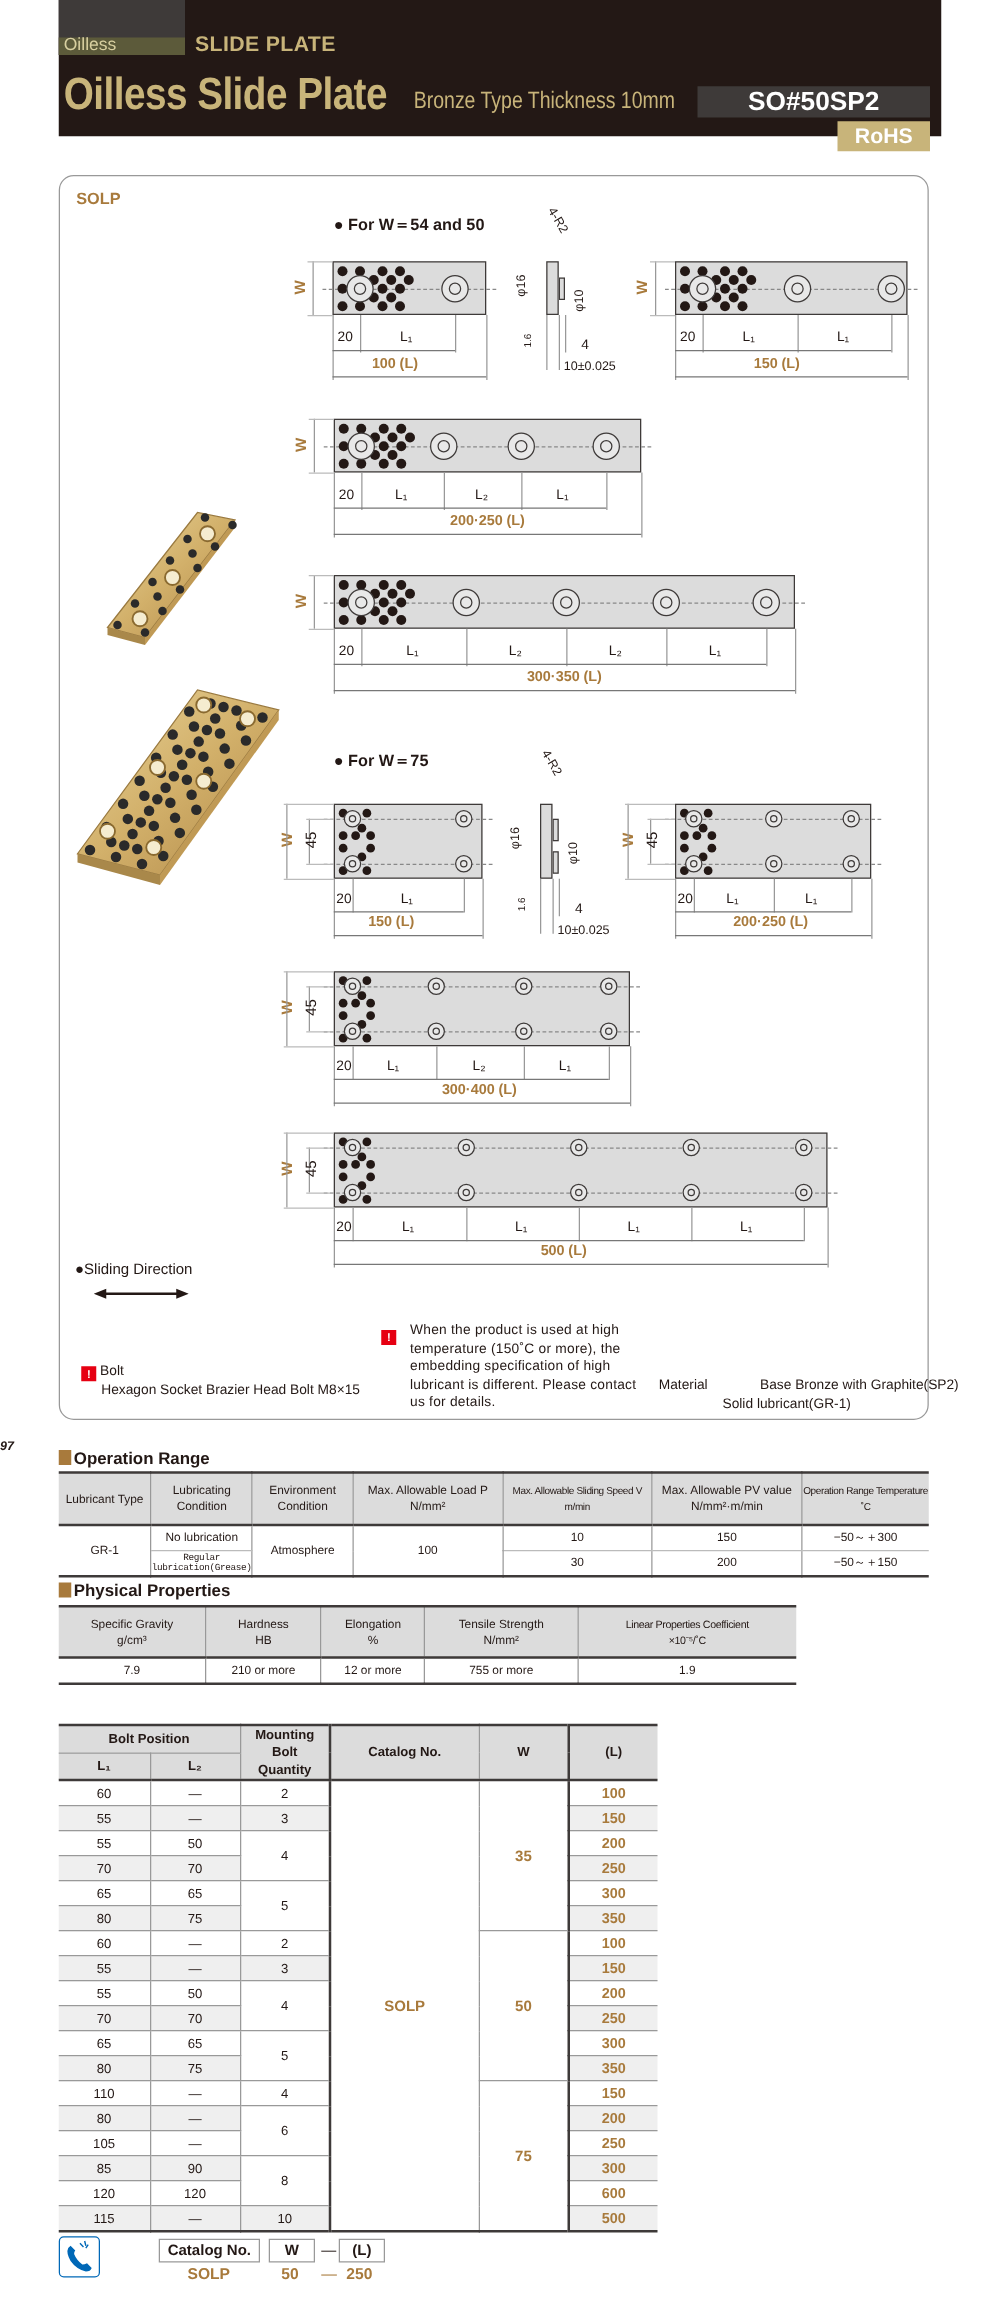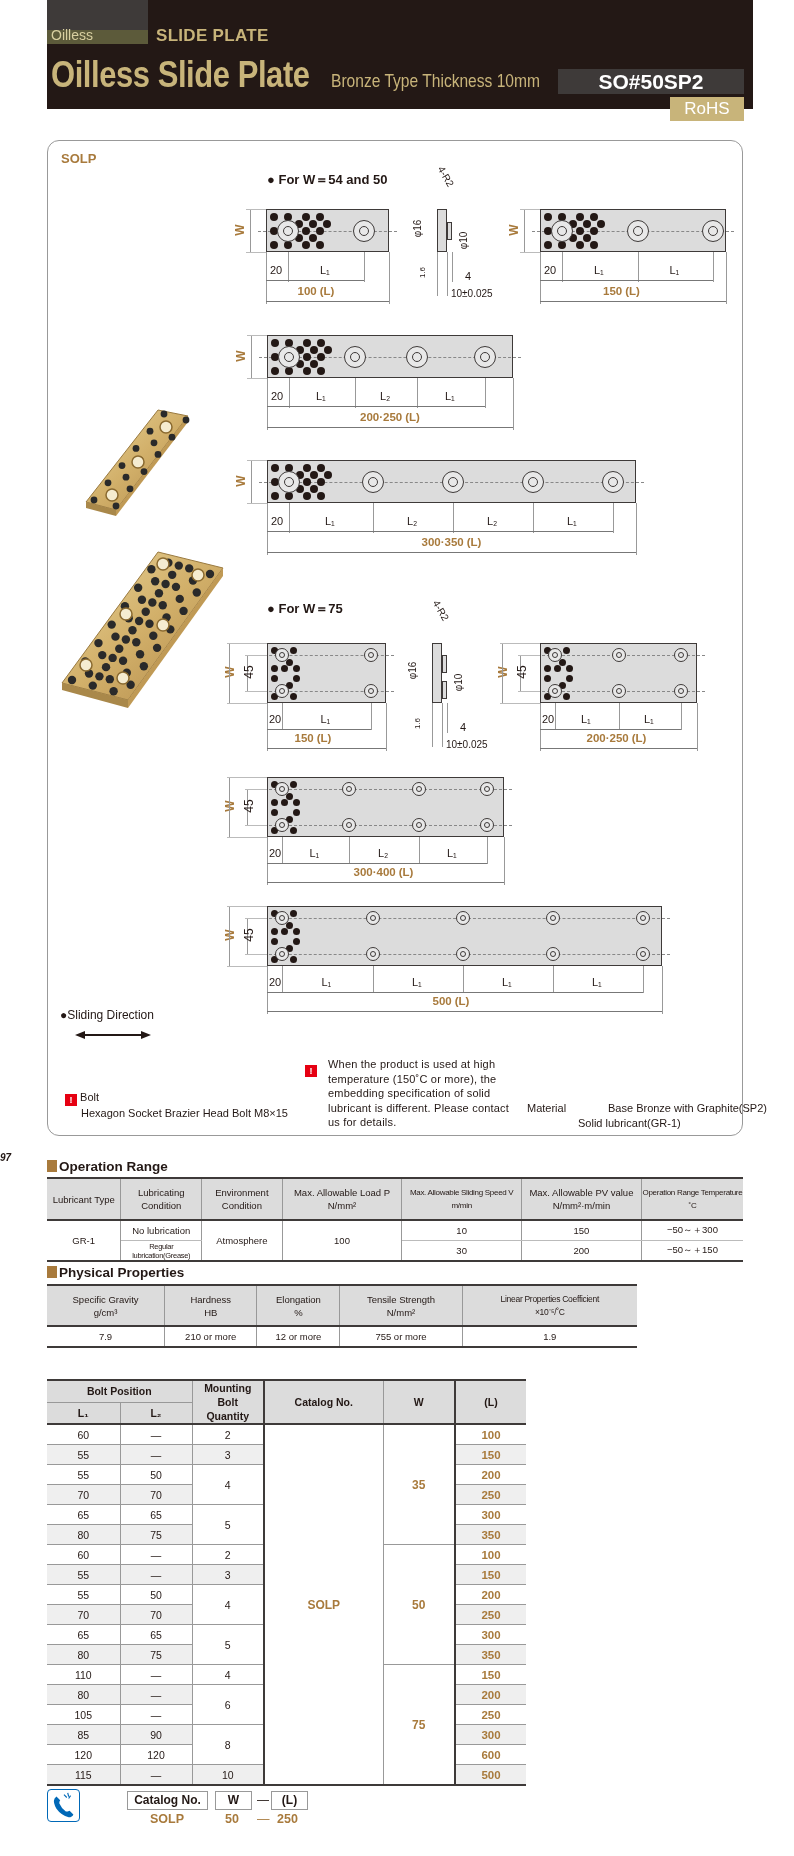--- a/index.html
+++ b/index.html
@@ -7,21 +7,21 @@
   .abs{position:absolute;}
   
   #banner{left:47px;top:0;width:706px;height:109px;background:#231815;}
   #brand-box{left:47px;top:0;width:101px;height:44px;background:#3e3a39;}
   #brand-strip{left:47px;top:30px;width:101px;height:14px;background:#5c5a3a;}
   #brand{left:51px;top:27px;font-size:14px;color:#d8cfa0;font-weight:normal;}
   #category{left:156px;top:26px;font-size:17px;font-weight:bold;color:#c8b47a;letter-spacing:0.3px;}
   #title{left:51px;top:54px;font-size:36px;font-weight:bold;color:#c8b47a;transform:scaleX(0.86);transform-origin:left;letter-spacing:-0.5px;white-space:nowrap;}
   #subtitle{left:331px;top:70px;font-size:19px;color:#c8b47a;transform:scaleX(0.82);transform-origin:left;white-space:nowrap;}
   #code-box{left:558px;top:69px;width:186px;height:25px;background:#3e3a39;color:#fff;font-size:21px;font-weight:bold;text-align:center;line-height:25px;}
-  #rohs{left:670px;top:97px;width:74px;height:24px;background:#c8b47a;color:#fff;font-weight:normal;font-size:17px;text-align:center;line-height:24px;}
+  #rohs{left:670px;top:97px;width:74px;height:24px;background:#c8b47a;color:#fff;font-weight:bold;font-size:17px;text-align:center;line-height:24px;}
   
   #panel{left:47px;top:140px;width:694px;height:994px;border:1.5px solid #999;border-radius:12px;}
   #solp-label{left:61px;top:151px;font-size:13px;font-weight:bold;color:#a87a3c;}
   .for-label{font-size:13px;font-weight:bold;color:#231815;}
   .plate{position:absolute;background:#dcdcdc;border:1.5px solid #3e3a39;box-sizing:border-box;}
   .dim{position:absolute;font-size:11px;color:#231815;white-space:nowrap;}
   .dimL{position:absolute;font-size:11.5px;font-weight:bold;color:#a87a3c;white-space:nowrap;}
   .hline{position:absolute;height:0;border-top:1px solid #777;}
   .vline{position:absolute;width:0;border-left:1px solid #999;}
   .wlabel{position:absolute;font-size:12px;font-weight:bold;color:#a87a3c;transform:rotate(-90deg);}
@@ -534,21 +534,21 @@
 <div class="note" style="left:65px;top:1090px;">
   <span class="warn">!</span>
   <span>Bolt</span><br>
   <span style="padding-left:16px;">Hexagon Socket Brazier Head Bolt M8×15</span>
 </div>
 
 <div class="abs" style="left:305px;top:1058px;"><span class="warn">!</span></div>
 <div class="note" id="warn-text" style="left:328px;top:1057px;width:185px;text-align:justify;letter-spacing:0.2px;">
     <div>When the product is used at high</div>
     <div>temperature (150˚C or more), the</div>
-    <div>embedding specification of solid</div>
+    <div>embedding specification of high</div>
     <div>lubricant is different. Please contact</div>
     <div>us for details.</div>
   </div>
 
 <div class="note" style="left:527px;top:1101px;">Material</div>
 <div class="note" style="left:608px;top:1101px;">Base  Bronze with Graphite(SP2)</div>
 <div class="note" style="left:578px;top:1116px;">Solid lubricant(GR-1)</div>
 
 <div class="abs" style="left:0;top:1152px;font-size:10px;font-weight:bold;font-style:italic;">97</div>
 
@@ -569,21 +569,21 @@
     <tr class="r1">
       <td rowspan="2">GR-1</td>
       <td>No lubrication</td>
       <td rowspan="2">Atmosphere</td>
       <td rowspan="2">100</td>
       <td>10</td>
       <td>150</td>
       <td>−50～＋300</td>
     </tr>
     <tr>
-      <td style="font-size:7.5px;letter-spacing:-0.3px;">Regular lubrication(Grease)</td>
+      <td style="font-size:7.5px;letter-spacing:-0.3px;font-family:Liberation Mono, monospace;">Regular lubrication(Grease)</td>
       <td>30</td>
       <td>200</td>
       <td>−50～＋150</td>
     </tr>
   </tbody>
 </table>
 
 <div class="sec-head" style="left:47px;top:1265px;"><span class="sq"></span><span>Physical Properties</span></div>
 <table id="ph-table">
   <thead>

